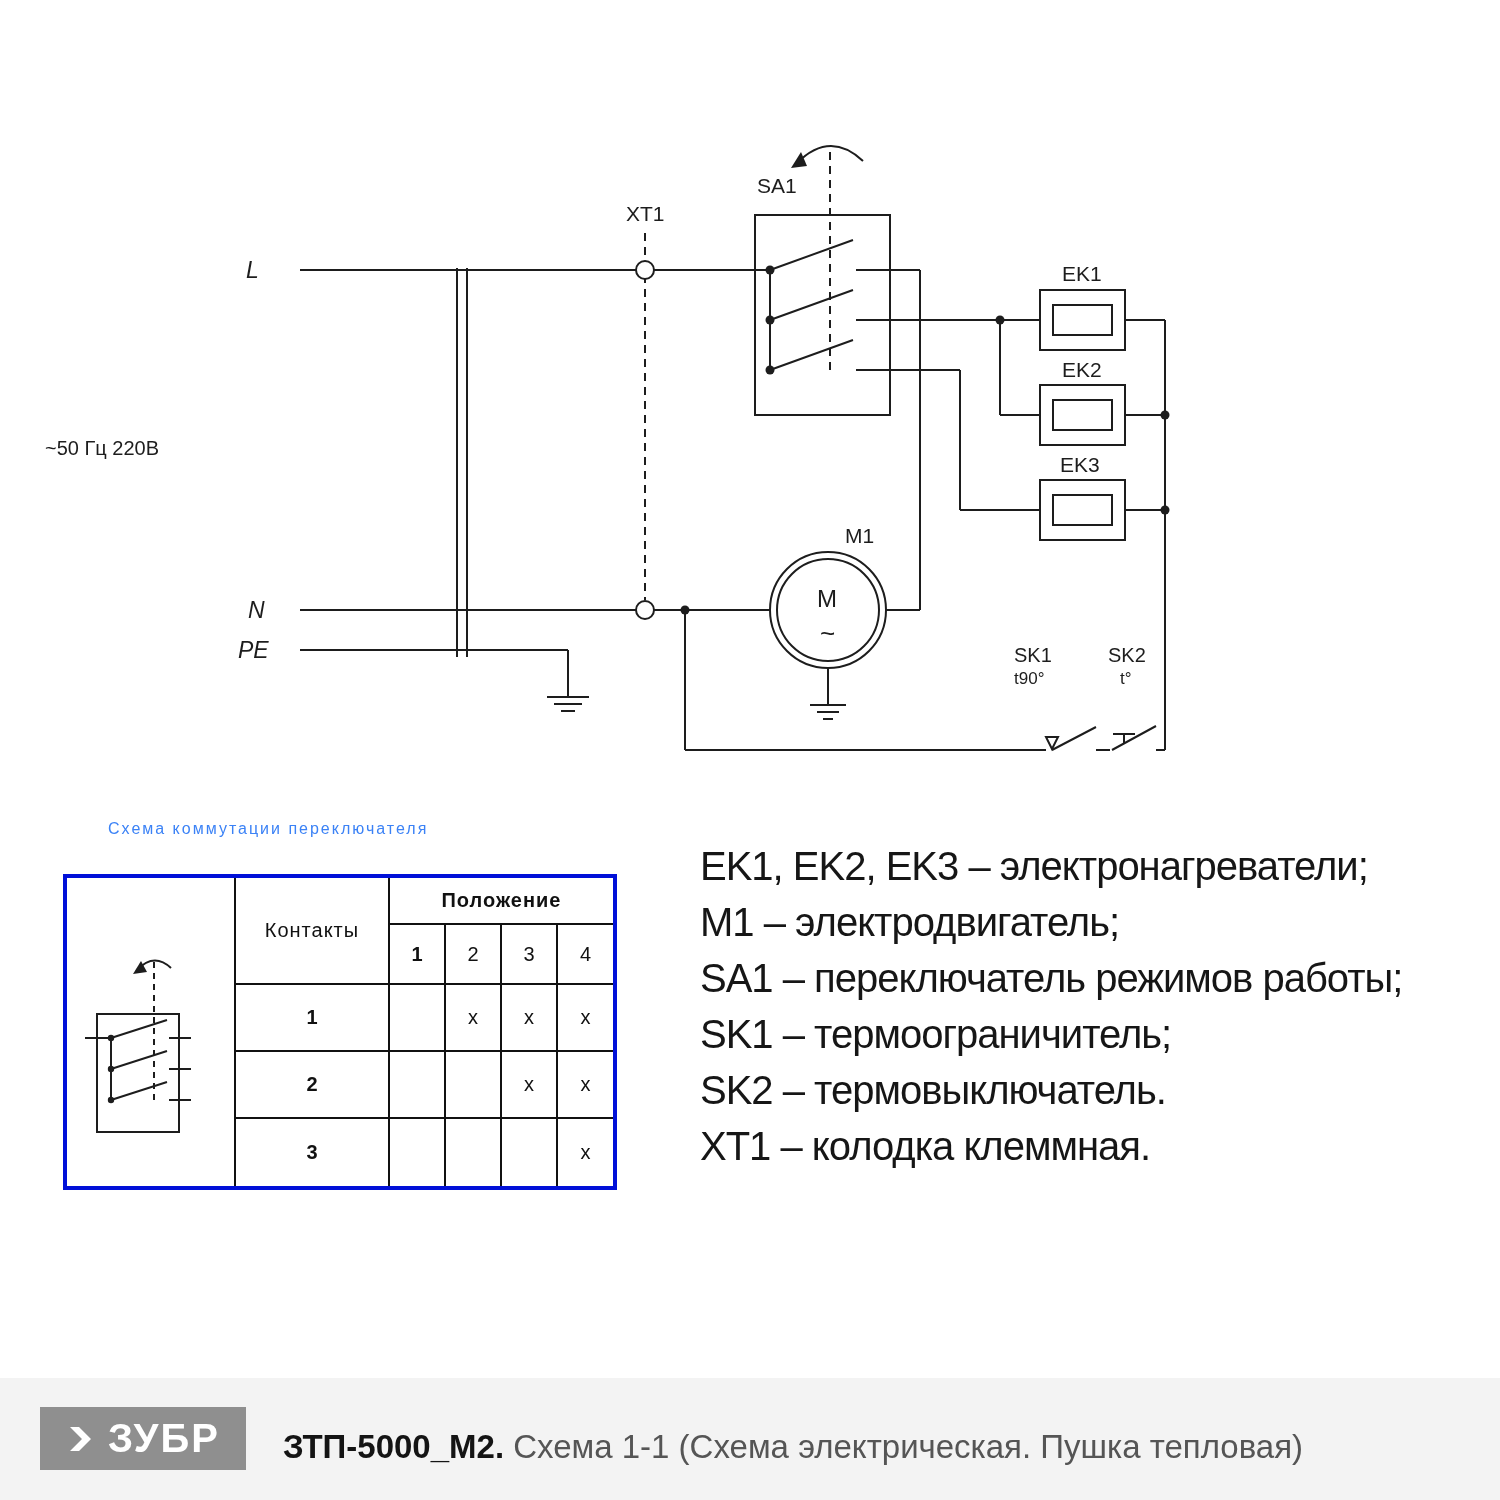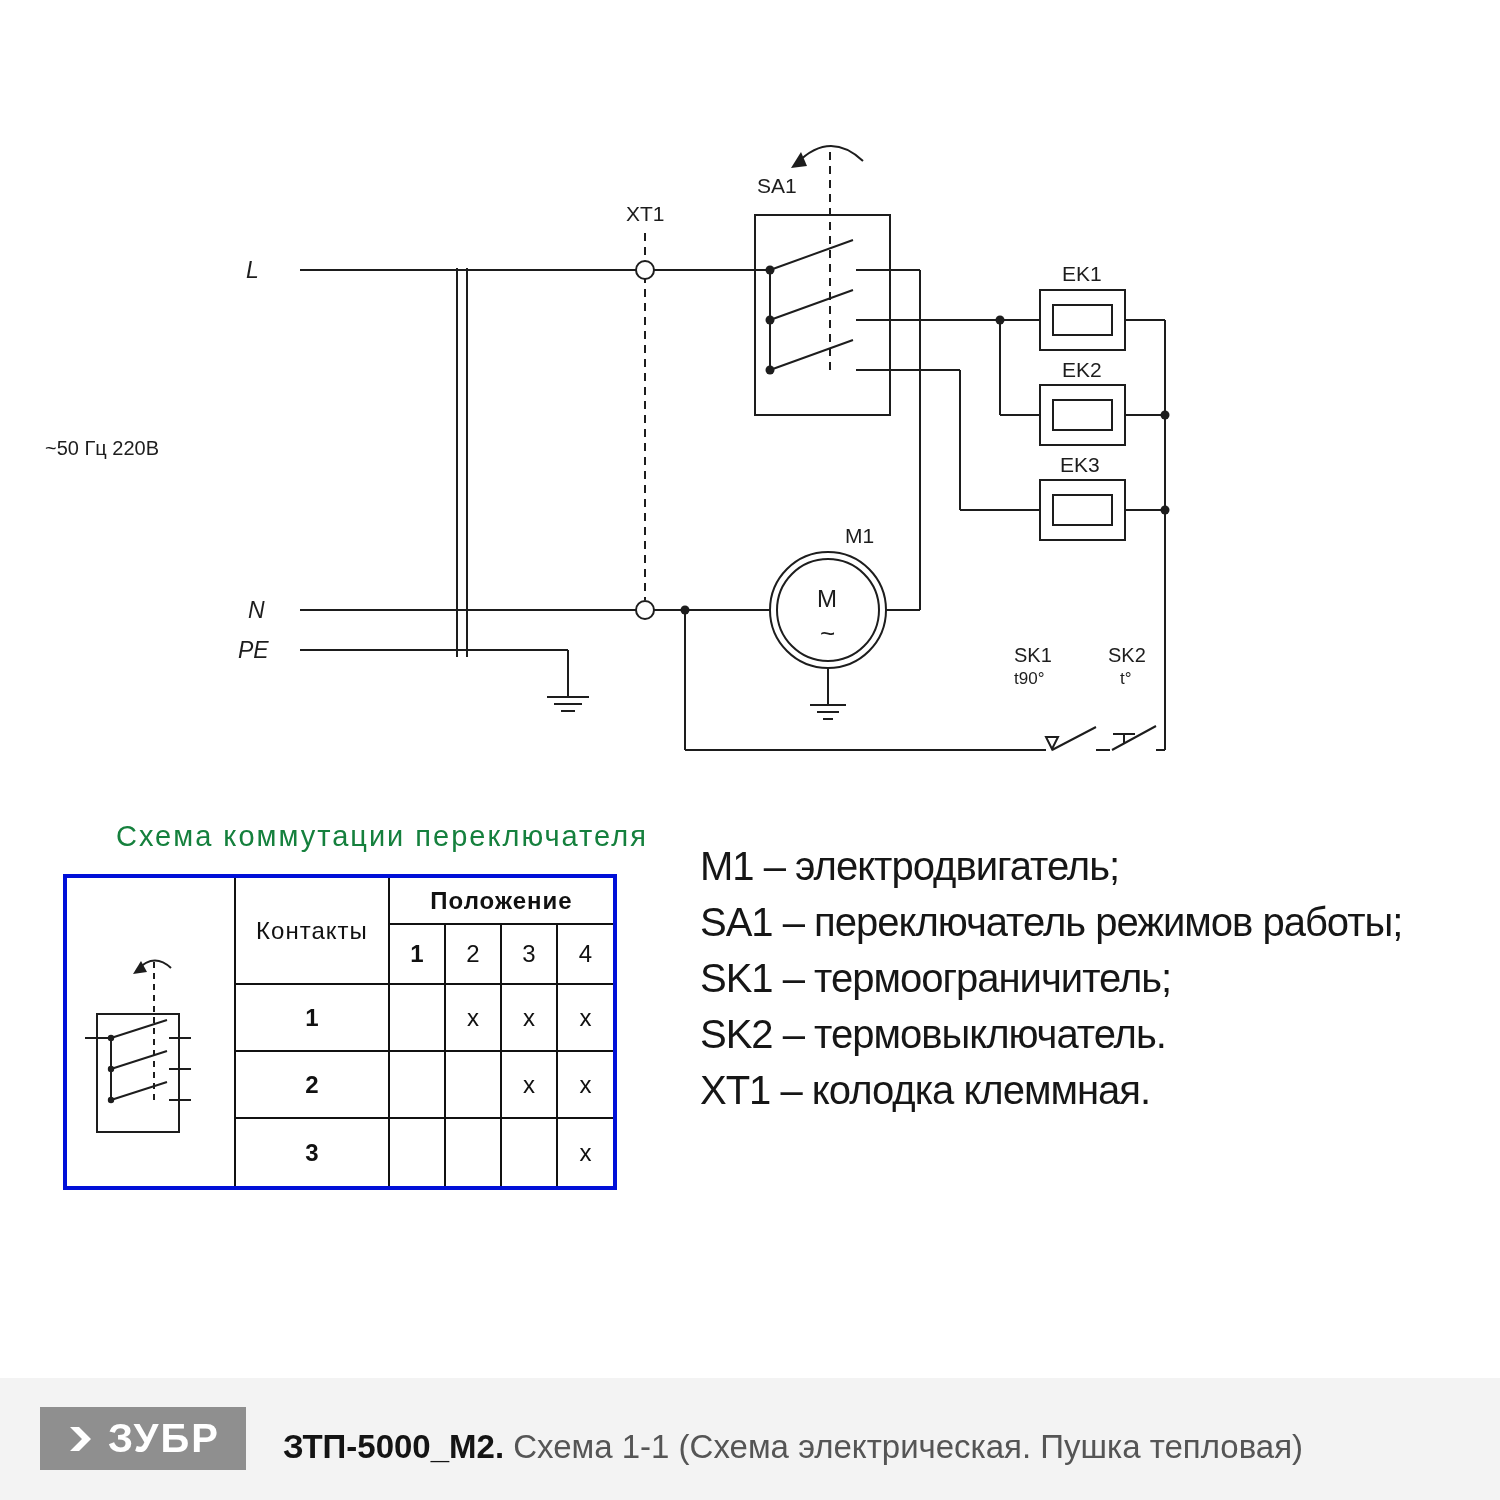--- a/index.html
+++ b/index.html
@@ -1,27 +1,27 @@
 <!DOCTYPE html>
 <html style="--table_border: #0010d8; --logo_bg: #8f8f8f; --footer_bg: #f3f3f3; --ink: #1d1d1d;"><head>
 <meta charset="utf-8">
 <style>
   *{margin:0;padding:0;box-sizing:border-box}
   html,body{background:#fff}
   body{width:1500px;height:1500px;position:relative;overflow:hidden;
        font-family:"Liberation Sans",sans-serif;color:#1d1d1d}
   .schematic-svg{position:absolute;left:0;top:0}
 
-  .comm-title{position:absolute;left:116px;top:820px;font-size:29px;letter-spacing:2px;color:#15803d;white-space:nowrap}
+  .comm-title{position:absolute;left:108px;top:820px;font-size:16px;letter-spacing:2px;color:#3b82f6;white-space:nowrap}
   .comm-box{position:absolute;left:63px;top:874px;width:554px;height:316px;
             border:4px solid var(--table_border,#0010d8);display:flex;background:#fff}
   .comm-switch{width:168px;position:relative}
   .comm-switch svg{position:absolute;left:12px;top:62px}
   .comm-table{border-collapse:collapse;width:378px;height:308px;table-layout:fixed}
-  .comm-table td{border:2px solid #111;text-align:center;vertical-align:middle;font-size:24px;color:#111}
+  .comm-table td{border:2px solid #111;text-align:center;vertical-align:middle;font-size:20px;color:#111}
   .comm-table tr:first-child > td{border-top:none}
   .comm-table tr:last-child > td{border-bottom:none}
   .comm-table td:last-child{border-right:none}
   .comm-table tr:nth-child(1){height:46px}
   .comm-table tr:nth-child(2){height:60px}
   .comm-table tr:nth-child(3){height:67px}
   .comm-table tr:nth-child(4){height:67px}
   .comm-table tr:nth-child(5){height:68px}
   .contacts-hdr{font-weight:normal;font-size:29px;letter-spacing:1px}
   .pos-hdr{font-weight:bold;font-size:25px;letter-spacing:1px}
@@ -197,20 +197,21 @@
       <td class="mark"></td>
       <td class="mark"></td>
       <td class="mark"></td>
       <td class="mark">x</td>
     </tr>
   </tbody>
     </table>
 </div>
 
 <div class="legend">
+  <div>EK1, EK2, EK3 – электронагреватели;</div>
   <div>M1 – электродвигатель;</div>
   <div>SA1 – переключатель режимов работы;</div>
   <div>SK1 – термоограничитель;</div>
   <div>SK2 – термовыключатель.</div>
   <div>XT1 – колодка клеммная.</div>
 </div>
 
 <div class="footer">
   <div class="logo">
     <svg width="32" height="32" viewBox="0 0 32 32">

